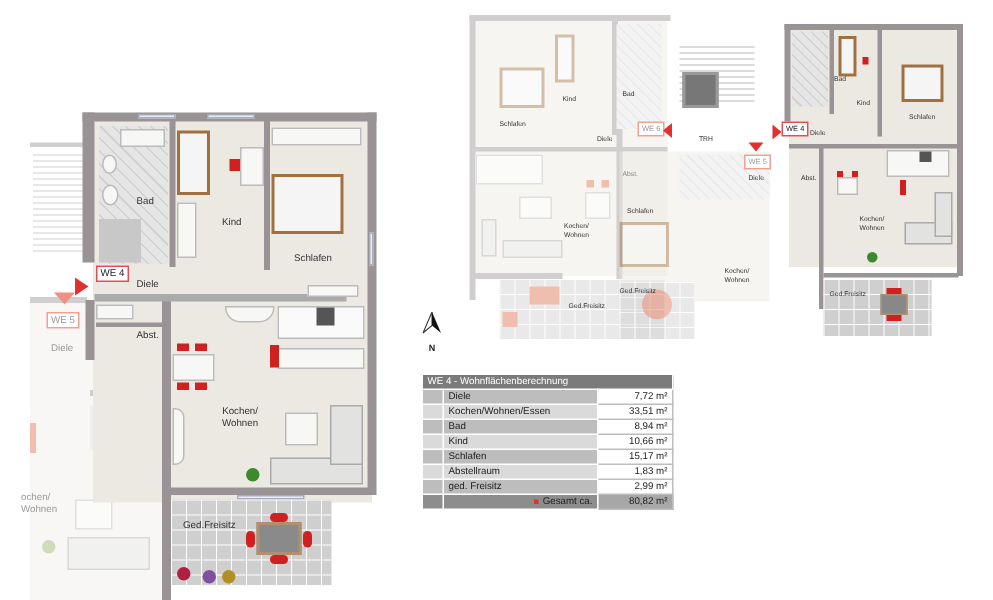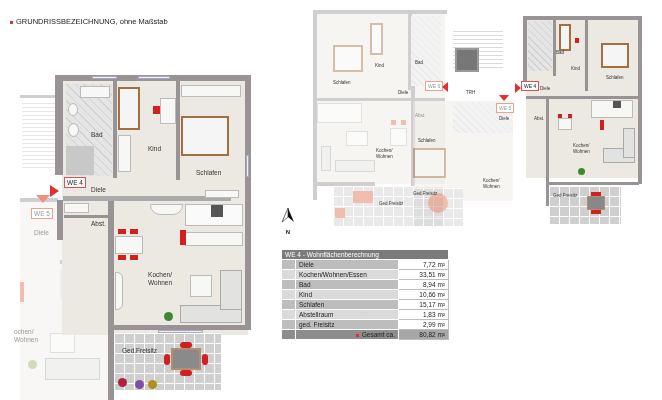--- a/index.html
+++ b/index.html
@@ -35,21 +35,20 @@
   .tbl tr.alt .c0,.tbl tr.alt .c1{background:#dadada}
   .tbl tr.total td{background:#8d8d8d;color:#222}
   .tbl tr.total .c1{text-align:right}
   .tbl tr.total .c2{background:#a7a7a7}
   .reddot{display:inline-block;width:3px;height:3px;background:#e03030;margin-right:3px;vertical-align:middle}
 </style>
 </head>
 <body>
 
 <div class="abs hdr">
-  <div><span class="dot"></span><span>GRUNDRISSBEZEICHNUNG, ohne Maßstab</span></div>
 </div>
 
 <div class="abs" style="left:0;top:0;width:260px;height:400px">
 
   <div class="fade">
     <div class="wall" style="left:20px;top:95px;width:40px;height:3px"></div>
     <div class="stairs" style="left:22px;top:100px;width:36px;height:70px"></div>
   </div>
 
   <div class="fade">

